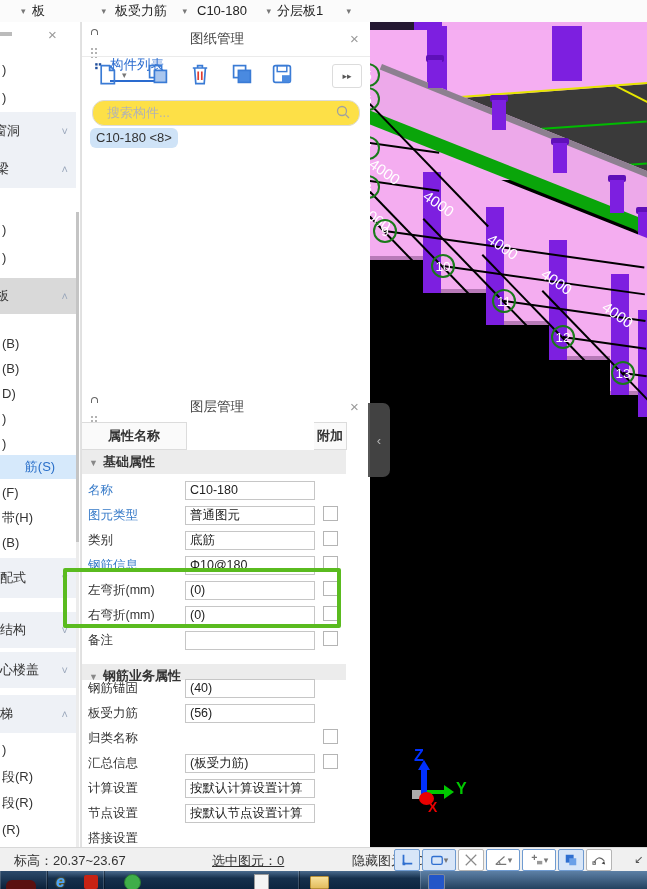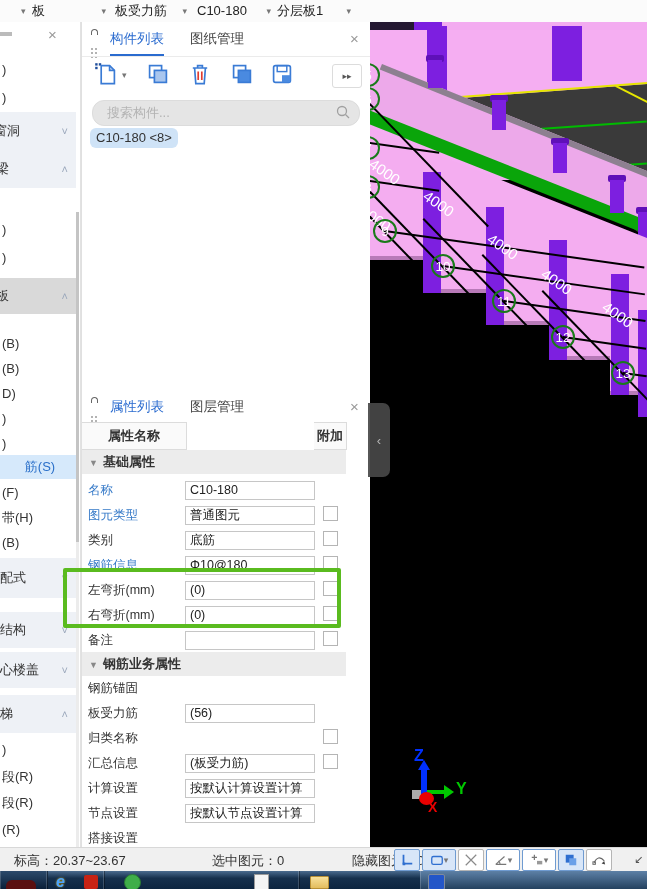--- a/index.html
+++ b/index.html
@@ -13,27 +13,27 @@
   
   #sidebar{left:0;top:22px;width:80px;height:825px;background:#fff;border-right:1px solid #e2e2e2;overflow:hidden;}
   .sb-item{left:0;width:76px;height:24px;line-height:24px;font-size:13px;color:#333;padding-left:2px;overflow:hidden;white-space:nowrap;}
   .sb-item.sel{background:#d6e9fb;color:#2a6fc9;text-align:center;}
   .sb-head{left:0;width:76px;background:#eef1f6;font-size:13px;color:#333;overflow:hidden;white-space:nowrap;display:flex;align-items:center;}
   .sb-head.on{background:#d9d9d9;}
   .sb-chev{position:absolute;right:8px;color:#9aa7bb;font-size:11px;}
   
   .panel{background:#fff;border:1px solid #e0e0e0;border-top:none;}
   .tab{font-size:13.5px;line-height:30px;color:#444;}
-  .tab.on{color:#2a6bcf;border-bottom:2px solid #2a6bcf;}
+  .tab.on{color:#2a6bcf;border-bottom:2px solid #2a6bcf;margin-top:26px;}
   .close-x{font-size:15px;color:#999;line-height:30px;}
   .lockbody{width:9px;height:7px;background:#666;border-radius:1px;position:relative;}
   .lockbody:before{content:'';position:absolute;left:1px;top:-5px;width:5px;height:5px;border:1.5px solid #666;border-bottom:none;border-radius:4px 4px 0 0;}
   .dots{width:2px;height:2px;background:#9a9a9a;border-radius:50%;
         box-shadow:4px 0 0 #9a9a9a,0 4px 0 #9a9a9a,4px 4px 0 #9a9a9a,0 8px 0 #9a9a9a,4px 8px 0 #9a9a9a;}
-  .searchbox{border:1px solid #dcdcdc;border-radius:12px;background:#e5e5e5;}
+  .searchbox{border:1px solid #dcdcdc;border-radius:12px;background:#fde047;}
   .searchbox input{border:none;outline:none;background:transparent;font-size:13px;color:#333;width:220px;
                    font-family:"Liberation Sans","DejaVu Sans",sans-serif;}
   .searchbox input::placeholder{color:#b3b3b3;}
   .listchip{background:#cfe3f7;border-radius:2px;font-size:13px;color:#333;line-height:20px;padding:0 6px;}
   
   .thcell{font-size:13px;font-weight:bold;color:#333;line-height:26px;text-align:center;background:#fafafa;border-bottom:1px solid #dcdcdc;}
   .sec{background:#ececec;font-size:13px;font-weight:bold;color:#333;line-height:24px;}
   .sec .tri{color:#888;font-size:9px;margin:0 5px 0 7px;}
   .plabel{font-size:12.5px;line-height:25px;color:#333;white-space:nowrap;}
   .plabel.lnk{color:#3579c8;}
@@ -221,23 +221,24 @@
     <div class="a plabel" style="left:6px;top:188px;">左弯折(mm)</div>
     <div class="a pinput" style="left:103px;top:191px;width:120px;">(0)</div>
     <div class="a pcheck" style="left:241px;top:191px;"></div>
     <div class="a plabel" style="left:6px;top:213px;">右弯折(mm)</div>
     <div class="a pinput" style="left:103px;top:216px;width:120px;">(0)</div>
     <div class="a pcheck" style="left:241px;top:216px;"></div>
     <div class="a plabel" style="left:6px;top:238px;">备注</div>
     <div class="a pinput" style="left:103px;top:241px;width:120px;"></div>
     <div class="a pcheck" style="left:241px;top:241px;"></div>
 
-    <div class="a sec" style="left:0;top:262px;width:264px;height:24px;"><span class="tri">▼</span><span>钢筋业务属性</span></div>
+    <div class="a sec" style="left:0;top:274px;width:264px;height:16px;"><span class="tri">▼</span><span>钢筋业务属性</span></div>
 
     <div class="a plabel" style="left:6px;top:286px;">钢筋锚固</div>
+    <div class="a pinput" style="left:103px;top:289px;width:120px;">(40)</div>
     <div class="a plabel" style="left:6px;top:311px;">板受力筋</div>
     <div class="a pinput" style="left:103px;top:314px;width:120px;">(56)</div>
     <div class="a plabel" style="left:6px;top:336px;">归类名称</div>
     <div class="a pcheck" style="left:241px;top:339px;"></div>
     <div class="a plabel" style="left:6px;top:361px;">汇总信息</div>
     <div class="a pinput" style="left:103px;top:364px;width:120px;">(板受力筋)</div>
     <div class="a pcheck" style="left:241px;top:364px;"></div>
     <div class="a plabel" style="left:6px;top:386px;">计算设置</div>
     <div class="a pinput" style="left:103px;top:389px;width:120px;">按默认计算设置计算</div>
     <div class="a plabel" style="left:6px;top:411px;">节点设置</div>
@@ -330,21 +331,21 @@
   </div>
 
   <div class="a collapse-tab" style="left:368px;top:403px;width:22px;height:74px;z-index:20;">
       <span>‹</span>
     </div>
 
   <div class="a greenbox" style="left:63px;top:568px;width:270px;height:52px;z-index:40;"></div>
 
   <div class="a" id="statusbar">
     <span class="a" style="left:14px;top:4px;">标高：20.37~23.67</span>
-    <span class="a" style="left:212px;top:4px;">选中图元：0</span>
+    <span class="a" style="left:212px;top:4px;text-decoration:underline;">选中图元：0</span>
     <span class="a" style="left:352px;top:4px;">隐藏图元：0</span>
     <div class="a stbtn on" style="left:394px;top:1px;width:24px;">
       <svg width="14" height="14" viewBox="0 0 16 16">
           <path d="M4 2 v10 h10" fill="none" stroke="#2f6fd0" stroke-width="2"></path>
           <rect x="3" y="11" width="3" height="3" fill="#2f6fd0"></rect>
         </svg>
     </div>
     <div class="a stbtn on" style="left:422px;top:1px;width:32px;">
       <svg width="14" height="14" viewBox="0 0 16 16">
           <rect x="2" y="4" width="12" height="9" rx="2" fill="none" stroke="#2f6fd0" stroke-width="1.5"></rect>

